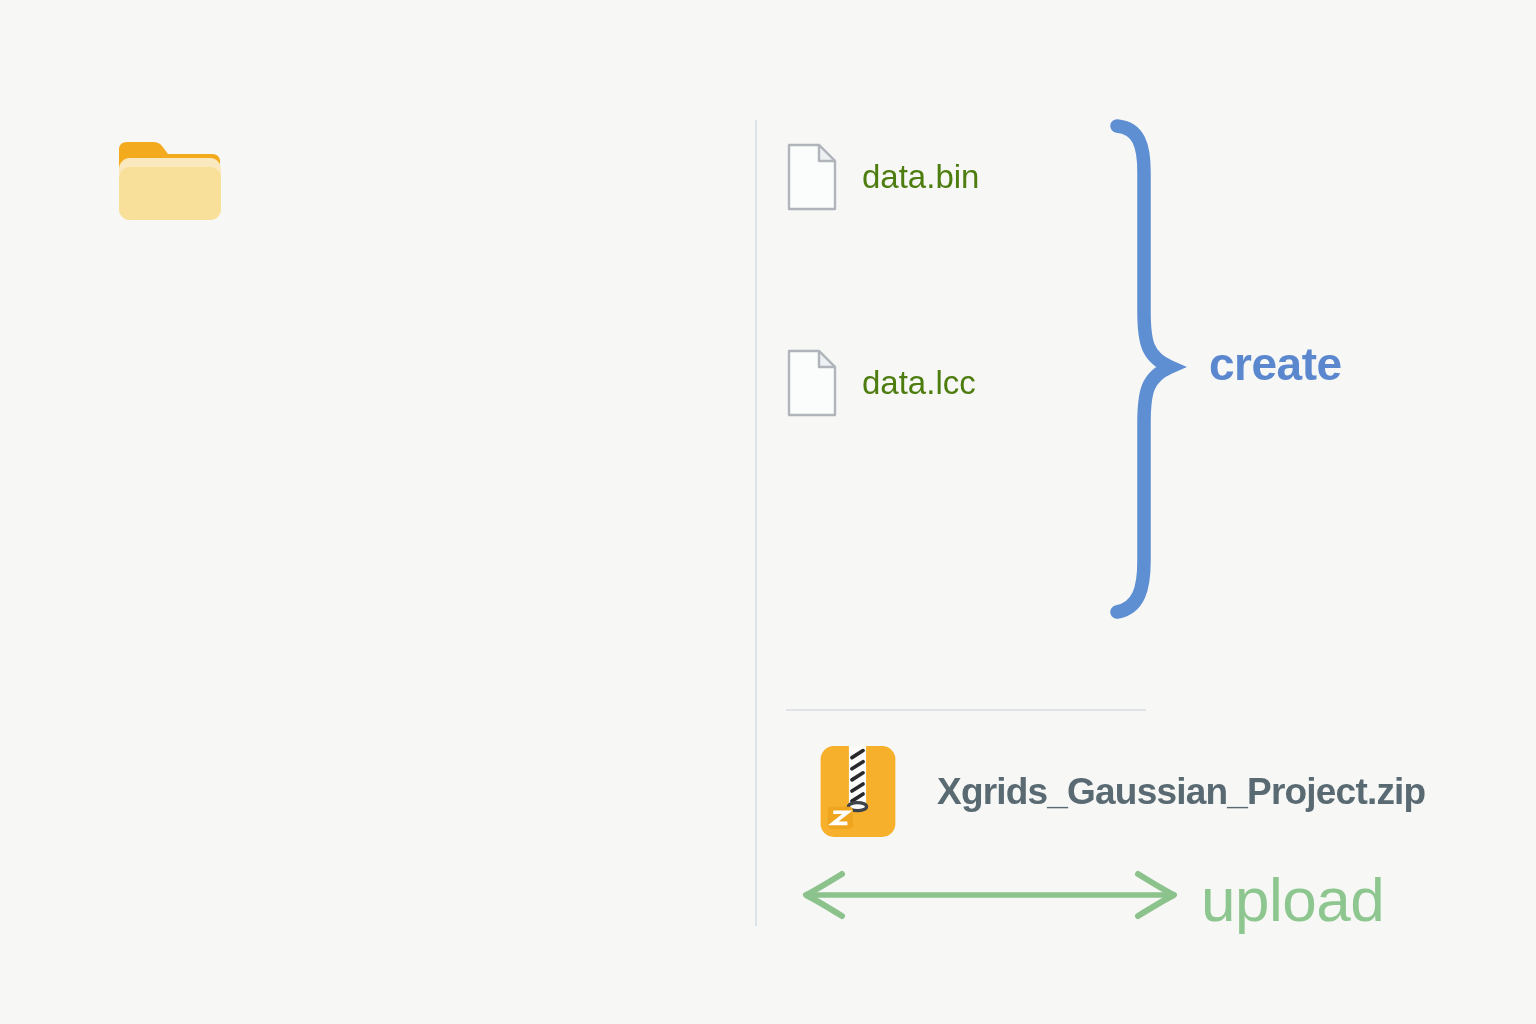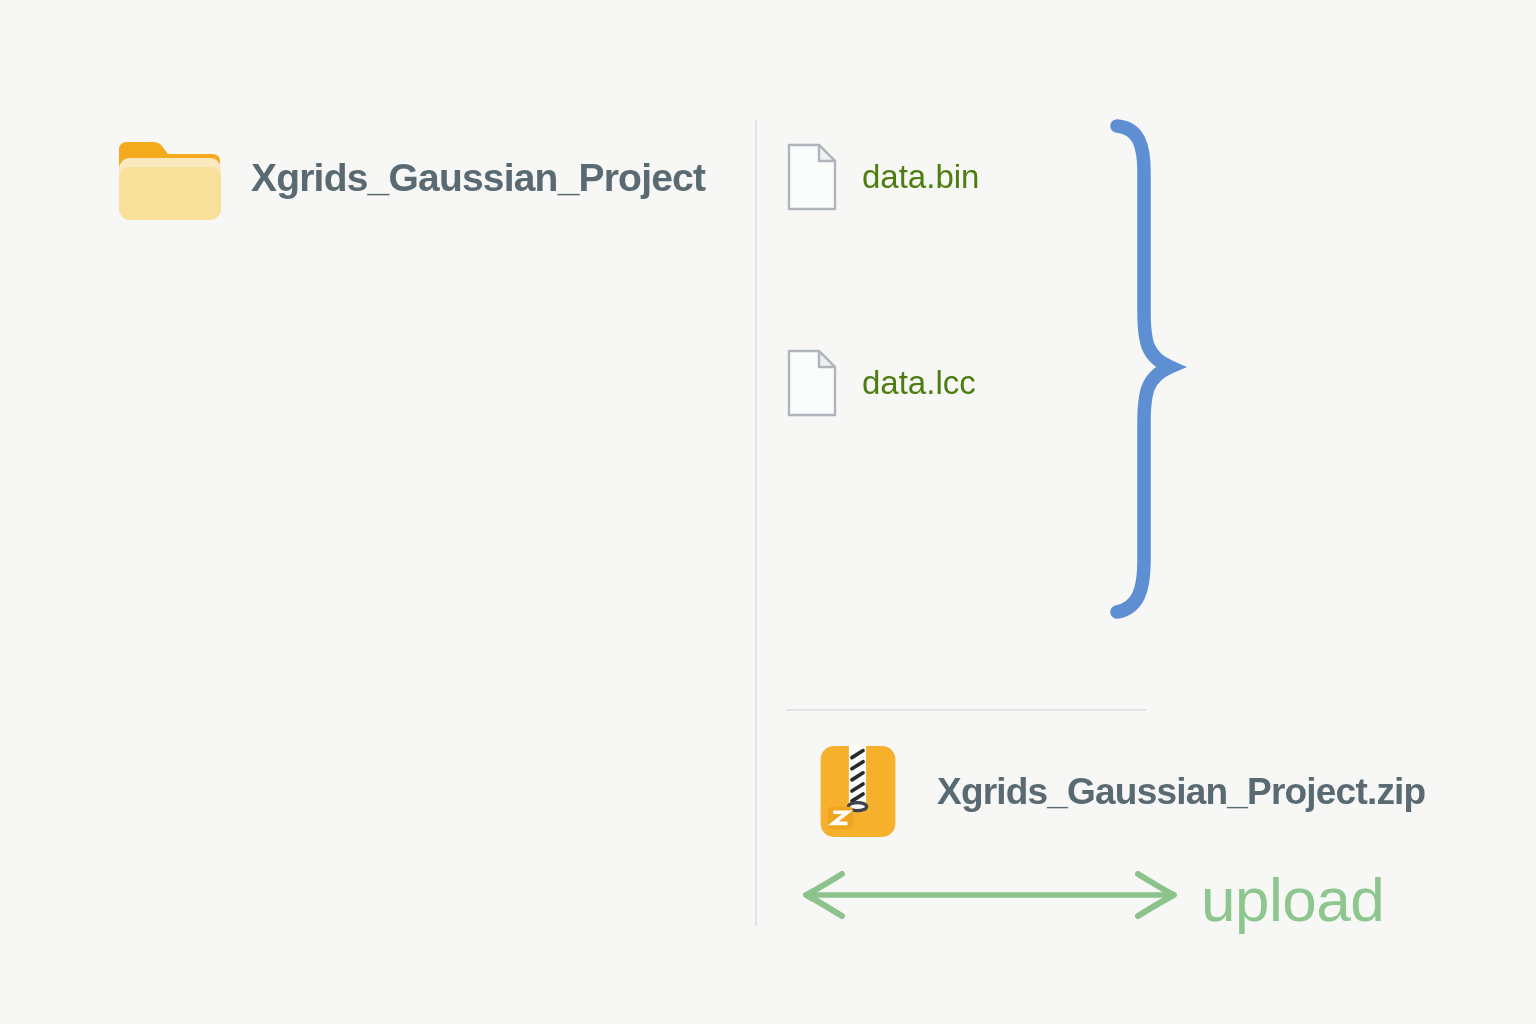--- a/index.html
+++ b/index.html
@@ -125,21 +125,20 @@
 <body>
 
 <div class="canvas">
 
   <div class="folder-row">
     <svg width="113" height="92" viewBox="0 0 113 92" aria-hidden="true">
       <path d="M7,18 q0,-8 8,-8 h26 q6,0 9,4 l6,8 h44 q8,0 8,8 v46 q0,8 -8,8 H15 q-8,0 -8,-8 z" fill="#f3aa1c"></path>
       <rect x="7" y="26" width="102" height="62" rx="11" fill="#fae9be"></rect>
       <rect x="7" y="35" width="102" height="53" rx="11" fill="#f8df9a"></rect>
     </svg>
-    <span class="folder-label">Xgrids_Gaussian_Project</span>
   </div>
 
   <div class="v-divider"></div>
 
   <div class="file-row r0">
     <svg width="52" height="70" viewBox="0 0 52 70" aria-hidden="true">
       <path d="M3,3 H33 L49,19 V67 H3 Z" fill="#fbfcfc" stroke="#b0b5bb" stroke-width="2.4" stroke-linejoin="round"></path>
       <path d="M33,3 V19 H49 Z" fill="#eef1f3" stroke="#b0b5bb" stroke-width="2.4" stroke-linejoin="round"></path>
     </svg>
     <span class="file-label">data.bin</span>
@@ -153,20 +152,21 @@
     </svg>
     <span class="file-label">data.lcc</span>
   </div>
 
   <div class="brace-wrap">
     <svg width="90" height="500" viewBox="0 0 90 500" aria-hidden="true">
       <path d="M18,7 C40,9 45,27 45,53 L45,192 C45,223 48,238 71,248 C48,258 45,273 45,304 L45,442 C45,469 40,489 18,493" fill="none" stroke="#5e8fd3" stroke-width="13.5" stroke-linecap="round"></path>
     </svg>
   </div>
 
+  <div class="create-label">create</div>
 
   <div class="h-divider"></div>
 
   <div class="zip-row">
     <svg width="78" height="97" viewBox="0 0 76 96" aria-hidden="true">
       <rect x="1" y="3" width="74" height="90" rx="13" fill="#f6b02c"></rect>
       <rect x="29" y="3" width="17" height="57" fill="#fbfbf9"></rect>
       <circle cx="37.5" cy="59" r="8.5" fill="#fbfbf9"></circle>
       <g stroke="#27292c" stroke-width="3.6" stroke-linecap="round">
         <line x1="32" y1="14.5" x2="43" y2="7.5"></line>

